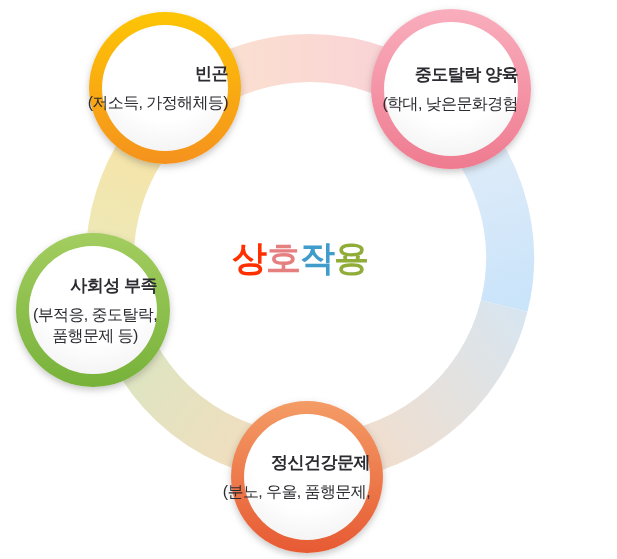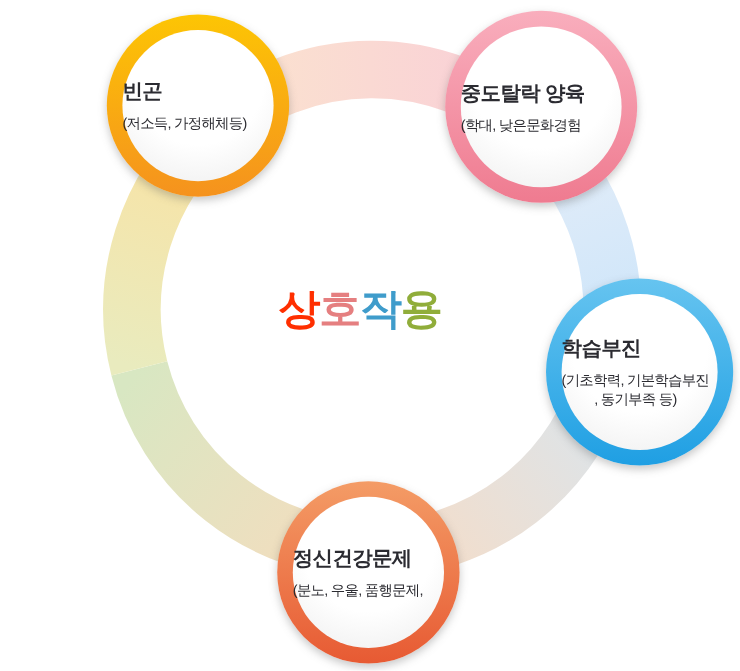--- a/index.html
+++ b/index.html
@@ -19,34 +19,34 @@
     background: linear-gradient(to bottom, var(--bt), var(--bb));
     box-shadow: 0 3px 7px rgba(95, 95, 95, 0.35);
   }
   .node-inner {
     position: absolute;
     inset: 13px;
     border-radius: 50%;
     background: radial-gradient(circle at 50% 32%, #ffffff 52%, #ededed 100%);
     display: flex;
     flex-direction: column;
-    align-items: flex-start;
+    align-items: flex-end;
     justify-content: center;
     text-align: center;
   }
   .node-title {
     font-size: 17px;
     font-weight: bold;
     color: #2b2b31;
     letter-spacing: -0.5px;
     margin-bottom: 8px;
     white-space: nowrap;
   }
   .node-sub {
-    font-size: 12px;
+    font-size: 16px;
     color: #2b2b31;
     letter-spacing: -0.6px;
     line-height: 1.3;
   }
   .sub-line { white-space: nowrap; }
   .sub-line:empty { display: none; }
 
   .center-title {
     position: absolute;
     left: 300px;
@@ -112,37 +112,37 @@
 
   <div class="node node-parenting" style="--bt: #f9aebd; --bb: #ef7b90;">
     <div class="node-inner">
       <div class="node-title">중도탈락 양육</div>
       <div class="node-sub">
         <div class="sub-line">(학대, 낮은문화경험</div>
       </div>
     </div>
   </div>
 
-  <div class="node node-learning" style="--bt: #66c4f0; --bb: #1f9fe3;">
-    <div class="node-inner">
-      <div class="node-title">학습부진</div>
-      <div class="node-sub">
-        <div class="sub-line">(기초학력, 기본학습부진</div>
-        <div class="sub-line">, 동기부족 등)</div>
-      </div>
-    </div>
-  </div>
 
   <div class="node node-mental" style="--bt: #f49c66; --bb: #e75a33;">
     <div class="node-inner">
       <div class="node-title">정신건강문제</div>
       <div class="node-sub">
         <div class="sub-line">(분노, 우울, 품행문제,</div>
       </div>
     </div>
   </div>
 
+  <div class="node node-social" style="--bt: #a3cd60; --bb: #77b23a;">
+    <div class="node-inner">
+      <div class="node-title">사회성 부족</div>
+      <div class="node-sub">
+        <div class="sub-line">(부적응, 중도탈락,</div>
+        <div class="sub-line">품행문제 등)</div>
+      </div>
+    </div>
+  </div>
 
   <div class="center-title">
     <span style="color: rgb(255, 47, 0);">상</span><span style="color: rgb(229, 127, 128);">호</span><span style="color: rgb(63, 156, 203);">작</span><span style="color: rgb(144, 173, 58);">용</span>
   </div>
 
 </div>
 
 </body></html>

